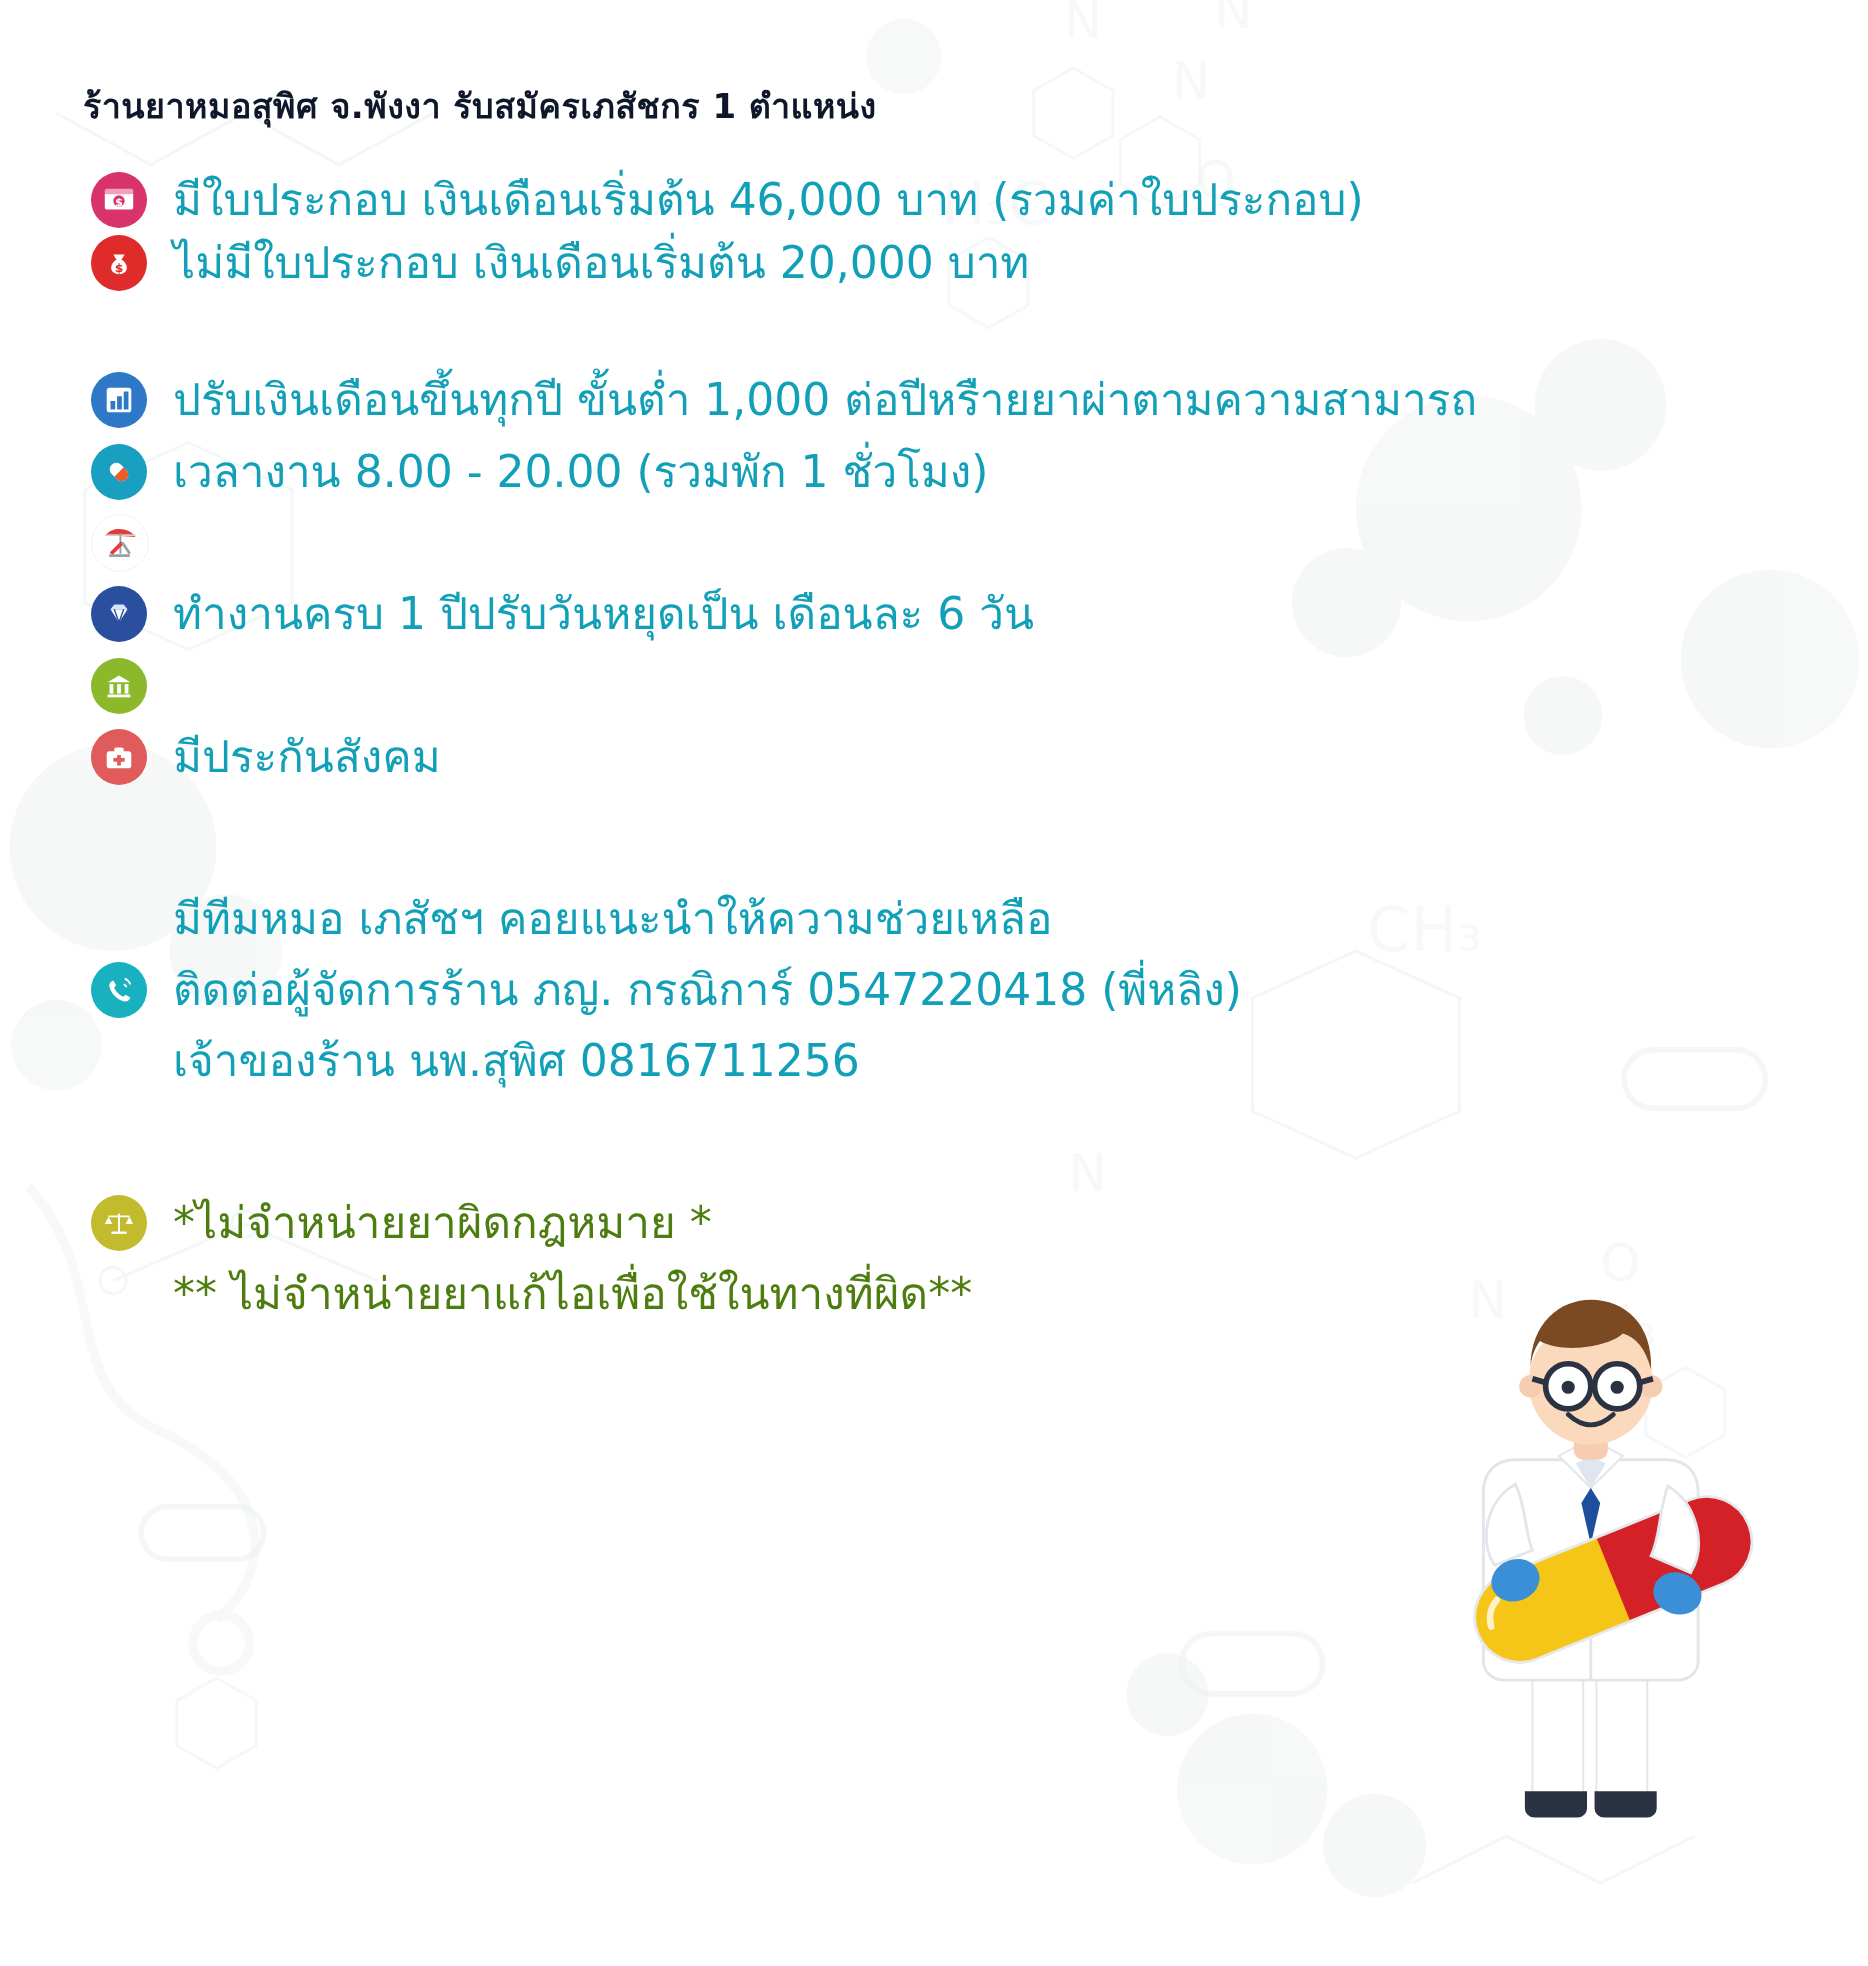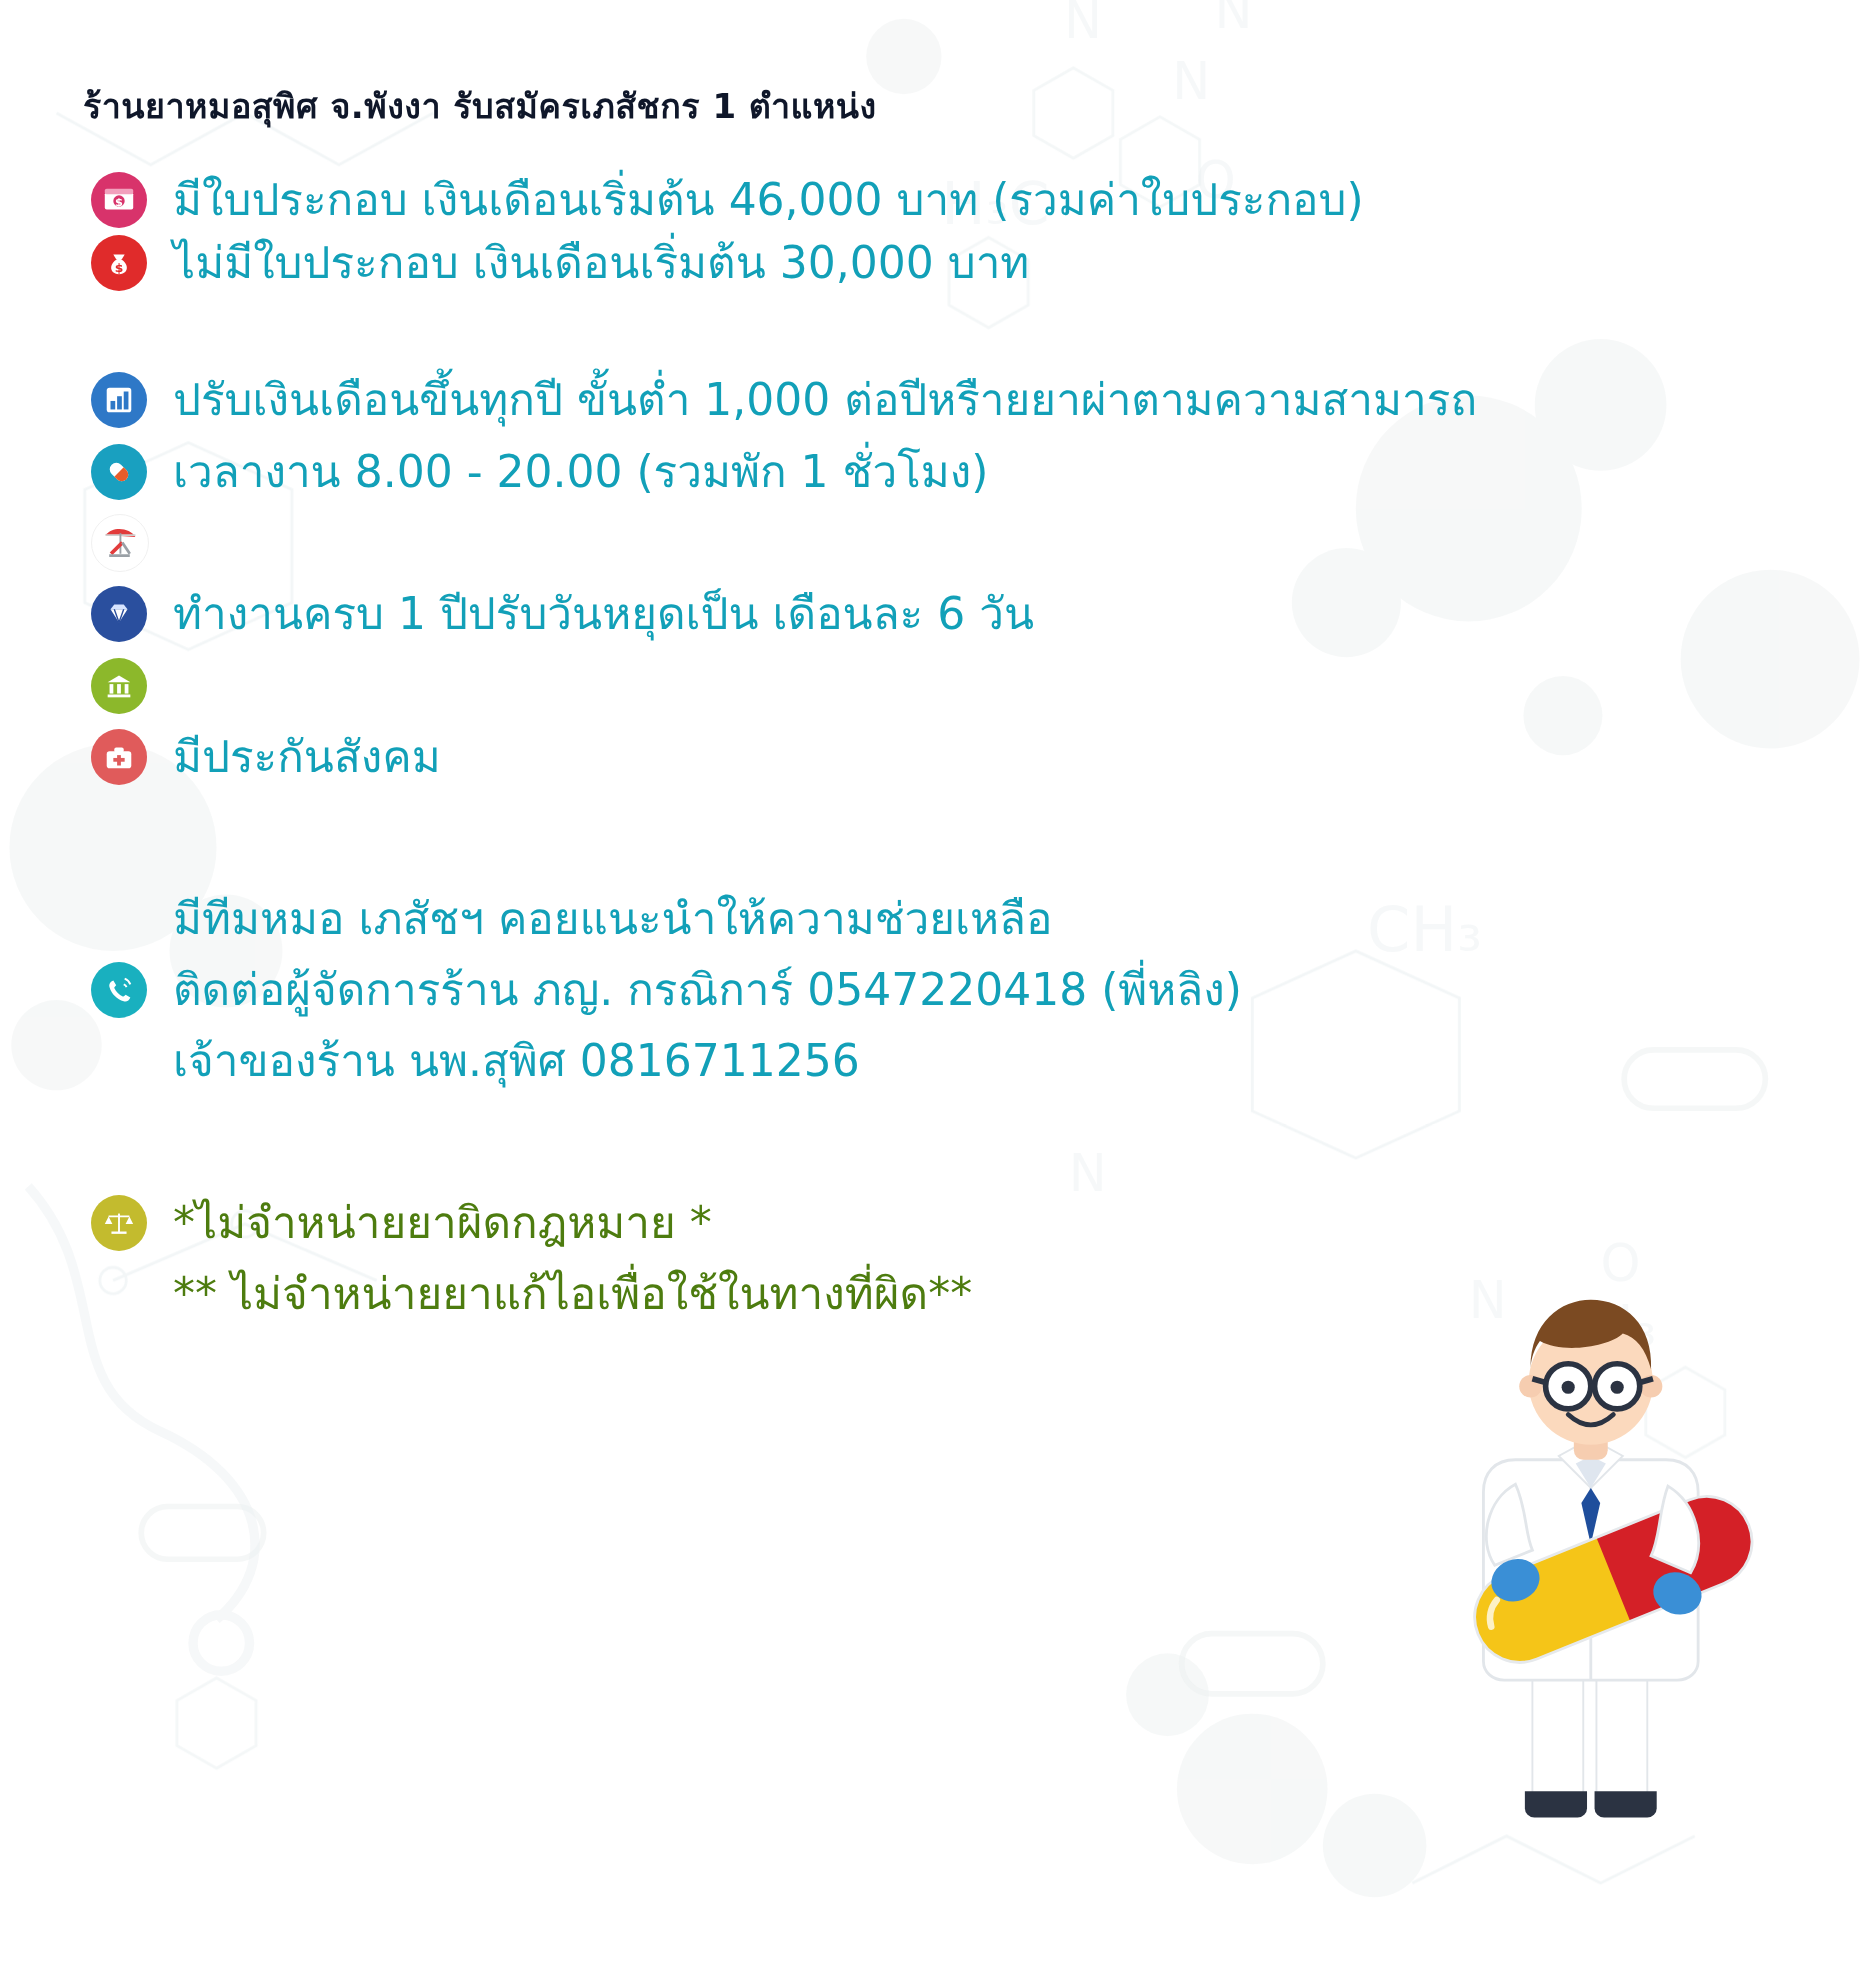--- a/index.html
+++ b/index.html
@@ -185,21 +185,21 @@
     <div class="row tight">
       <div class="icon-slot">
         <span class="ci" style="background:#e02b2b">
           <svg width="36" height="36" viewBox="0 0 38 38">
             <path d="M13 10 h12 l-3 5 h-6 z" fill="#ffffff"></path>
             <path d="M19 14 C 9 18, 7 30, 19 31 C 31 30, 29 18, 19 14 Z" fill="#ffffff"></path>
             <text x="19" y="28" font-size="13" fill="#e02b2b" text-anchor="middle" font-family="DejaVu Sans, sans-serif" font-weight="bold">$</text>
           </svg>
         </span>
       </div>
-      <div class="rowtext">ไม่มีใบประกอบ   เงินเดือนเริ่มต้น 30,000 บาท</div>
+      <div class="rowtext">ไม่มีใบประกอบ   เงินเดือนเริ่มต้น 20,000 บาท</div>
     </div>
   </div>
 
   <div class="gap-md"></div>
 
   <div>
 
     <div class="row">
       <div class="icon-slot">
         <span class="ci" style="background:#2e78c7">

